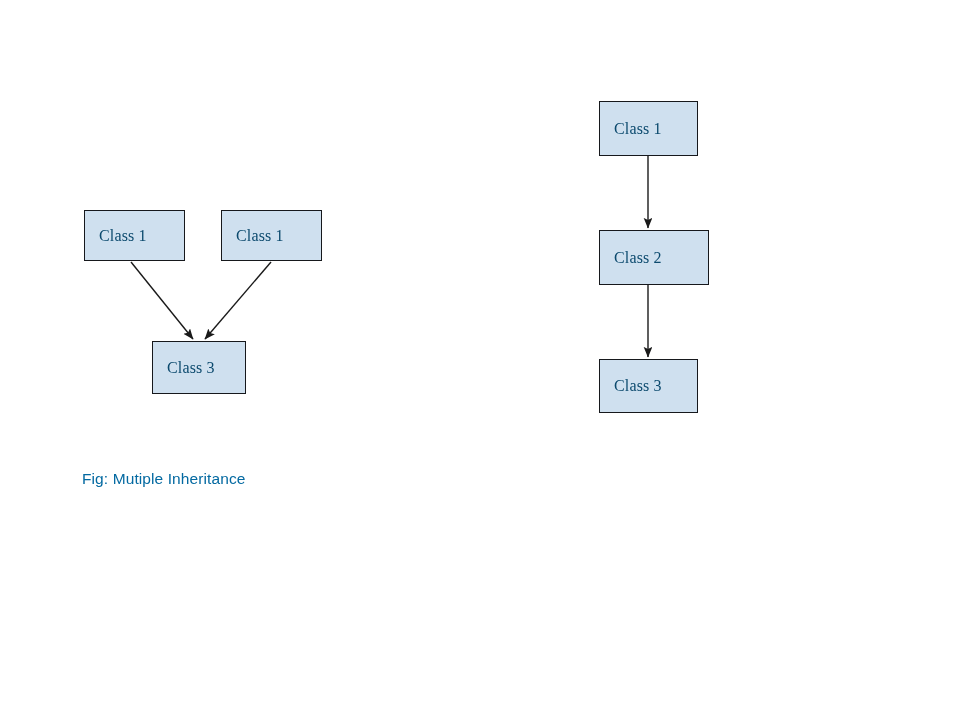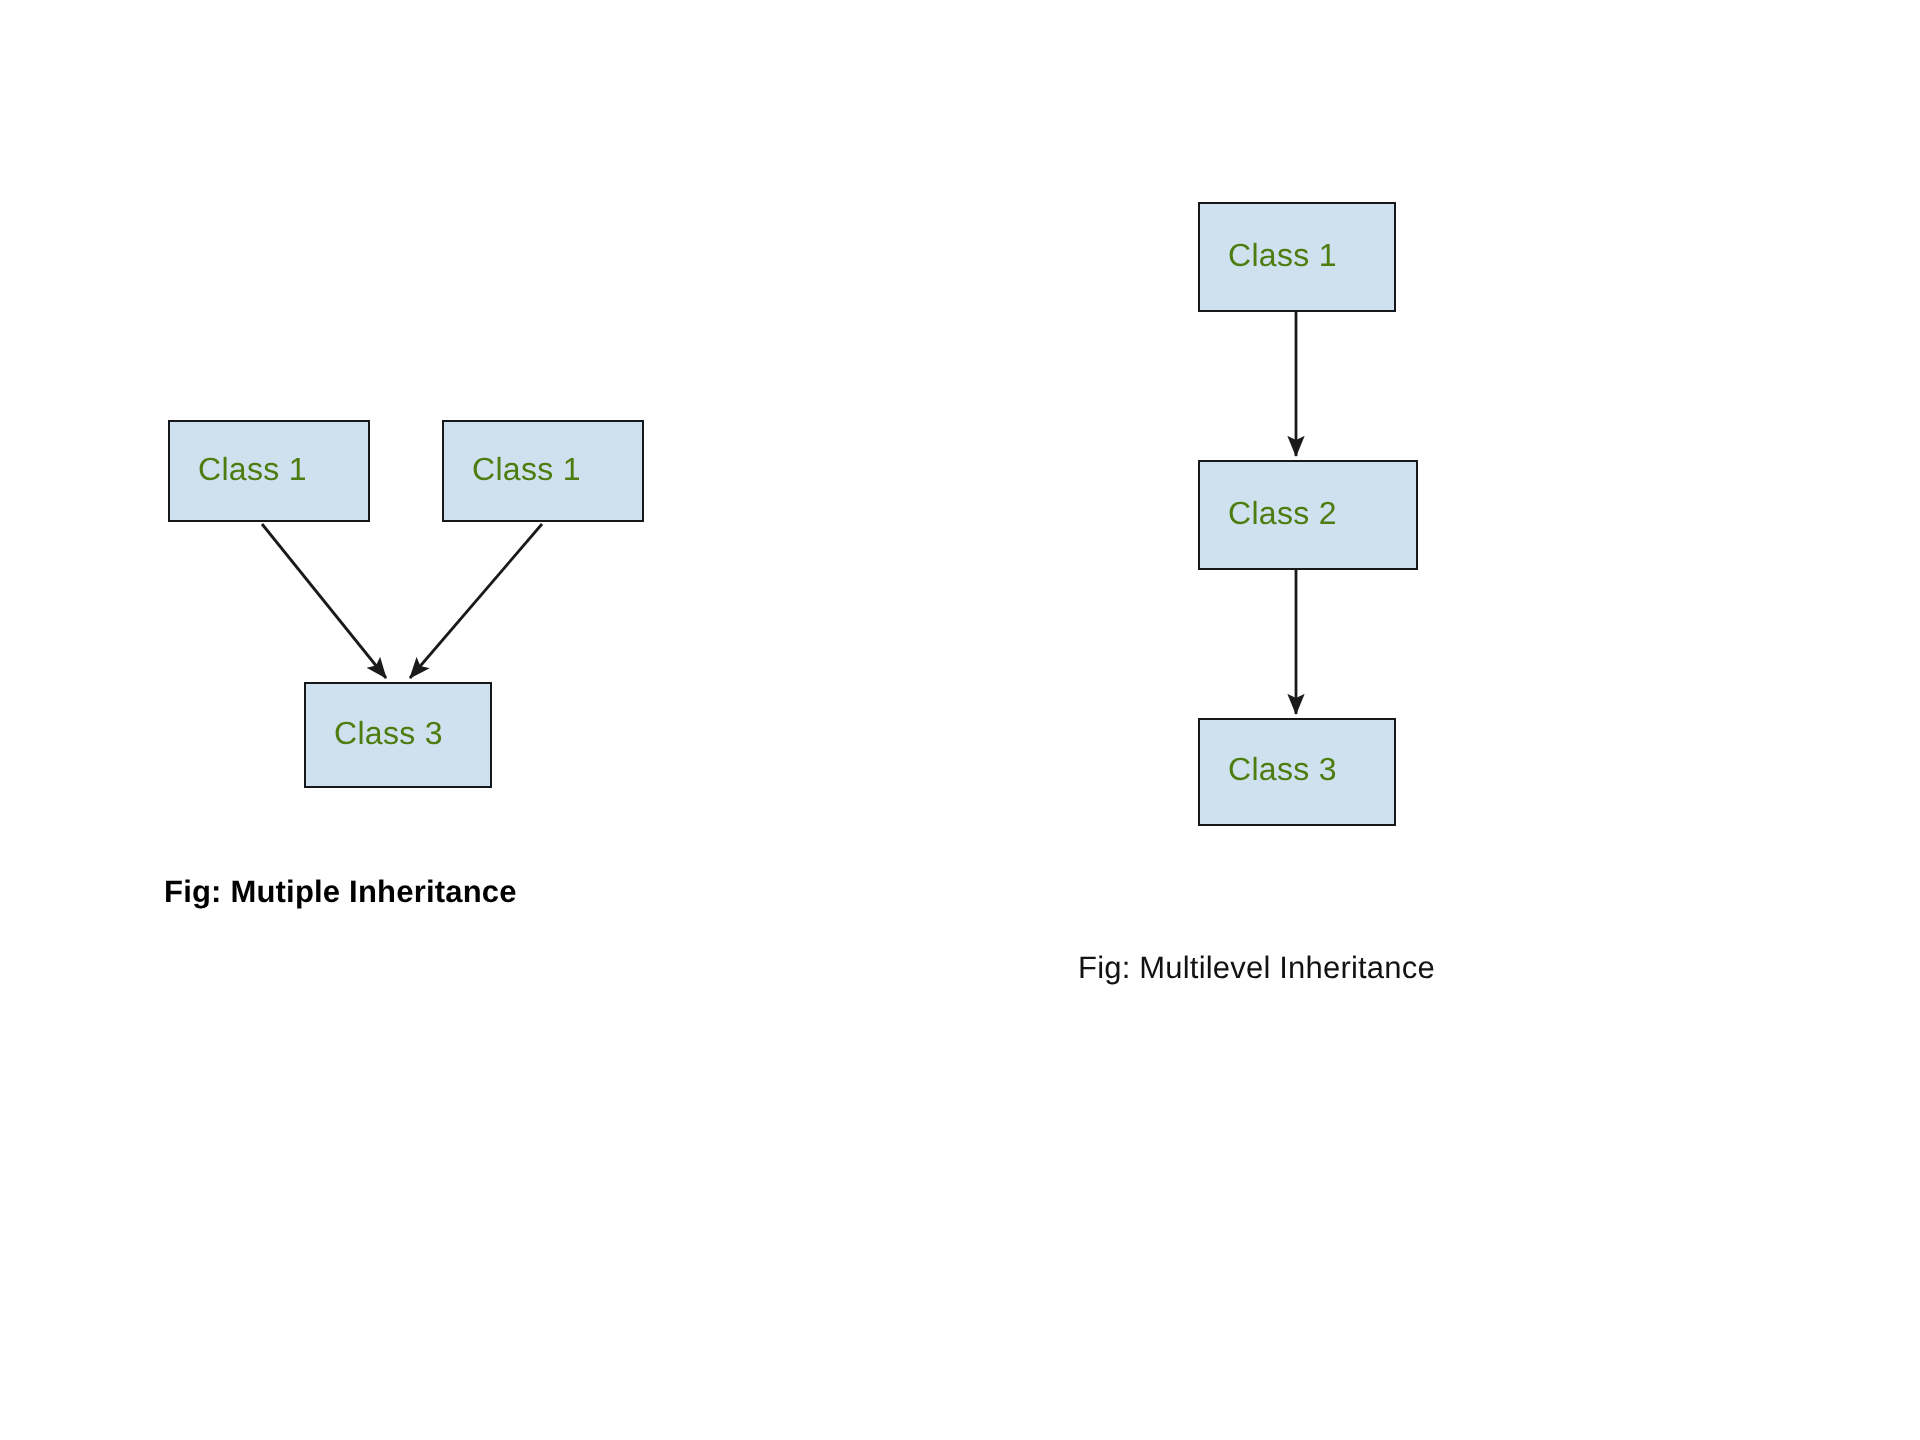--- a/index.html
+++ b/index.html
@@ -28,23 +28,23 @@
     position: absolute;
     box-sizing: border-box;
     background: #cfe0ef;
     border: 1.6px solid #16181c;
     display: flex;
     align-items: center;
     padding-left: 14px;
     z-index: 3;
   }
   .node-label {
-    font-family: Liberation Sans, sans-serif;
+    font-family: Liberation Serif, serif;
     font-size: 16px;
-    color: #4d7c0f;
+    color: #0c4a6e;
     letter-spacing: 0.15px;
     line-height: 1;
     white-space: nowrap;
   }
   .fig-caption {
     position: absolute;
     font-family: "Liberation Sans", sans-serif;
     font-size: 15.5px;
     color: #121212;
     letter-spacing: 0.1px;
@@ -76,29 +76,28 @@
   </div>
 
   <div class="node-box" style="left: 221px; top: 210px; width: 101px; height: 51px; background: rgb(207, 224, 239); border-color: rgb(22, 24, 28);">
     <span class="node-label">Class 1</span>
   </div>
 
   <div class="node-box" style="left: 152px; top: 341px; width: 94px; height: 53px; background: rgb(207, 224, 239); border-color: rgb(22, 24, 28);">
     <span class="node-label">Class 3</span>
   </div>
 
-  <div class="fig-caption" style="left: 82px; top: 438px; color: #000000; font-weight: bold;">Fig: Mutiple Inheritance</div>
+  <div class="fig-caption" style="left: 82px; top: 470px; color: #0369a1;">Fig: Mutiple Inheritance</div>
 
   <div class="node-box" style="left: 599px; top: 101px; width: 99px; height: 55px; background: rgb(207, 224, 239); border-color: rgb(22, 24, 28);">
     <span class="node-label">Class 1</span>
   </div>
 
   <div class="node-box" style="left: 599px; top: 230px; width: 110px; height: 55px; background: rgb(207, 224, 239); border-color: rgb(22, 24, 28);">
     <span class="node-label">Class 2</span>
   </div>
 
   <div class="node-box" style="left: 599px; top: 359px; width: 99px; height: 54px; background: rgb(207, 224, 239); border-color: rgb(22, 24, 28);">
     <span class="node-label">Class 3</span>
   </div>
 
-  <div class="fig-caption" style="left: 539px; top: 476px; color: rgb(18, 18, 18);">Fig: Multilevel Inheritance</div>
 
 </div>
 
 </body></html>

